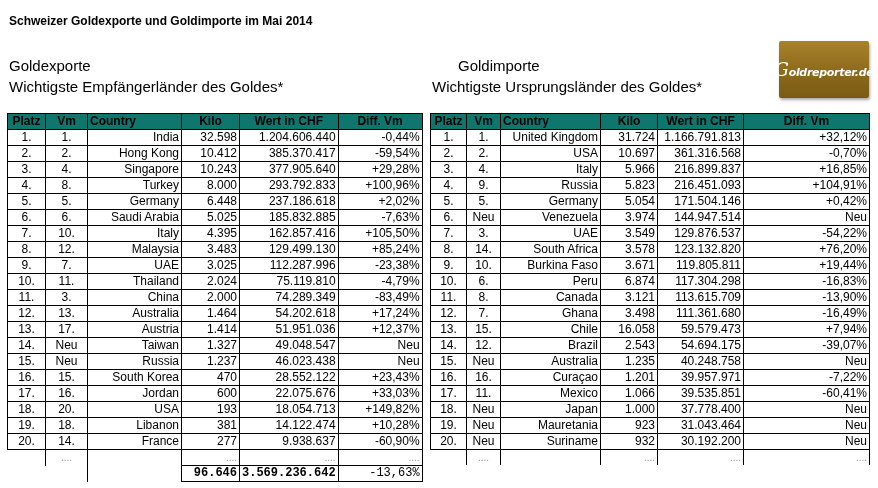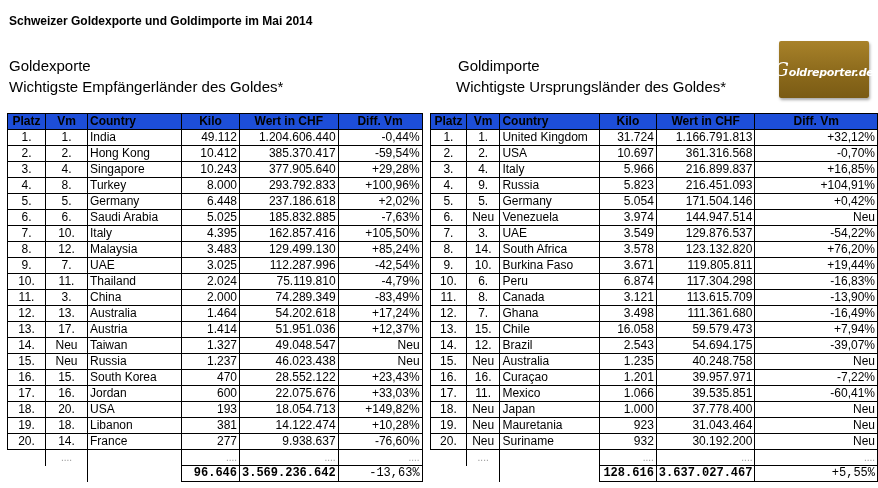--- a/index.html
+++ b/index.html
@@ -10,45 +10,45 @@
   .sec-sub { position: absolute; font-size: 15px; }
   .logo { position: absolute; left: 779px; top: 41px; width: 90px; height: 57px;
           background: linear-gradient(180deg, #a8822a 0%, #8c6a1c 55%, #7a5b14 100%);
           box-shadow: 1px 2px 3px rgba(0,0,0,0.35); border-radius: 2px;
           display: flex; align-items: center; justify-content: center; }
   .logo span { color: #fff; font-style: italic; font-weight: bold; font-size: 11px;
                font-family: "DejaVu Sans", sans-serif; letter-spacing: -0.3px; }
   .logo span .big { font-size: 18px; font-weight: normal; font-family: "DejaVu Serif", serif; }
   table { position: absolute; border-collapse: collapse; font-size: 12px; table-layout: fixed; }
   td, th { height: 15px; padding: 0 2px; line-height: 15px; white-space: nowrap; overflow: hidden; }
-  th { background: #1d4ed8; font-weight: bold; border: 1px solid #000; text-align: center; }
+  th { background: #0f766e; font-weight: bold; border: 1px solid #000; text-align: center; }
   td.c { text-align: center; }
   td.r { text-align: right; }
-  td.l { text-align: left; }
+  td.l { text-align: right; }
   tr.data td { border: 1px solid #000; }
   tr.dots td { border-top: 1px solid #000; color: #9a9a9a; font-size: 10px; }
   tr.dots td.b-l { border-left: 1px solid #000; }
   tr.dots td.b-r { border-right: 1px solid #000; }
   tr.tot td { font-weight: bold; }
   tr.tot td.bx { border: 1px solid #000; font-family: Liberation Mono, monospace; }
   tr.tot td.nb { border: none; }
   tr.tot td.bl { border-left: 1px solid #000; }
   tr.tot td.pct { font-weight: normal; margin-left: 12px; }
   tr.dots td.none { border: none; }
 </style>
 </head>
 <body>
 
 <div class="title">Schweizer Goldexporte und Goldimporte im Mai 2014</div>
 
 <div class="sec-title" style="left:9px;top:57px;">Goldexporte</div>
 <div class="sec-sub" style="left:9px;top:78px;">Wichtigste Empfängerländer des Goldes*</div>
 
 <div class="sec-title" style="left:432px;top:57px;margin-left:26px;">Goldimporte</div>
-<div class="sec-sub" style="left:456px;top:78px;">Wichtigste Ursprungsländer des Goldes*</div>
+<div class="sec-sub" style="left:432px;top:78px;">Wichtigste Ursprungsländer des Goldes*</div>
 
 <div class="logo">
   <span><span class="big">G</span>oldreporter.de</span>
 </div>
 
 <table id="tbl-exports" style="left:7px;top:113px;">
   <colgroup>
     <col style="width:38px">
       <col style="width:42px">
       <col style="width:94px">
@@ -64,21 +64,21 @@
       <th>Kilo</th>
       <th>Wert in CHF</th>
       <th>Diff. Vm</th>
     </tr>
   </thead>
   <tbody>
       <tr class="data">
         <td class="c">1.</td>
         <td class="c">1.</td>
         <td class="l">India</td>
-        <td class="r">49.112</td>
+        <td class="r">32.598</td>
         <td class="r">1.204.606.440</td>
         <td class="r">-0,44%</td>
       </tr>
       <tr class="data">
         <td class="c">2.</td>
         <td class="c">2.</td>
         <td class="l">Hong Kong</td>
         <td class="r">10.412</td>
         <td class="r">385.370.417</td>
         <td class="r">-59,54%</td>
@@ -130,21 +130,21 @@
         <td class="r">3.483</td>
         <td class="r">129.499.130</td>
         <td class="r">+85,24%</td>
       </tr>
       <tr class="data">
         <td class="c">9.</td>
         <td class="c">7.</td>
         <td class="l">UAE</td>
         <td class="r">3.025</td>
         <td class="r">112.287.996</td>
-        <td class="r">-42,54%</td>
+        <td class="r">-23,38%</td>
       </tr>
       <tr class="data">
         <td class="c">10.</td>
         <td class="c">11.</td>
         <td class="l">Thailand</td>
         <td class="r">2.024</td>
         <td class="r">75.119.810</td>
         <td class="r">-4,79%</td>
       </tr>
       <tr class="data">
@@ -218,21 +218,21 @@
         <td class="r">381</td>
         <td class="r">14.122.474</td>
         <td class="r">+10,28%</td>
       </tr>
       <tr class="data">
         <td class="c">20.</td>
         <td class="c">14.</td>
         <td class="l">France</td>
         <td class="r">277</td>
         <td class="r">9.938.637</td>
-        <td class="r">-76,60%</td>
+        <td class="r">-60,90%</td>
       </tr>
       <tr class="dots">
         <td class="none" style="border-top: 1px solid rgb(0, 0, 0);"></td>
         <td class="c b-l">....</td>
         <td class="l b-l"></td>
         <td class="r b-l">....</td>
         <td class="r b-l">....</td>
         <td class="r b-l b-r">....</td>
       </tr>
       <tr class="tot">
@@ -427,22 +427,14 @@
         <td class="r">Neu</td>
       </tr>
       <tr class="dots">
         <td class="none" style="border-top: 1px solid rgb(0, 0, 0);"></td>
         <td class="c b-l">....</td>
         <td class="l b-l"></td>
         <td class="r b-l">....</td>
         <td class="r b-l">....</td>
         <td class="r b-l b-r">....</td>
       </tr>
-      <tr class="tot">
-        <td class="nb"></td>
-        <td class="nb"></td>
-        <td class="bl"></td>
-        <td class="r bx">128.616</td>
-        <td class="r bx">3.637.027.467</td>
-        <td class="r bx pct">+5,55%</td>
-      </tr>
     </tbody>
 </table>
 
 </body></html>

